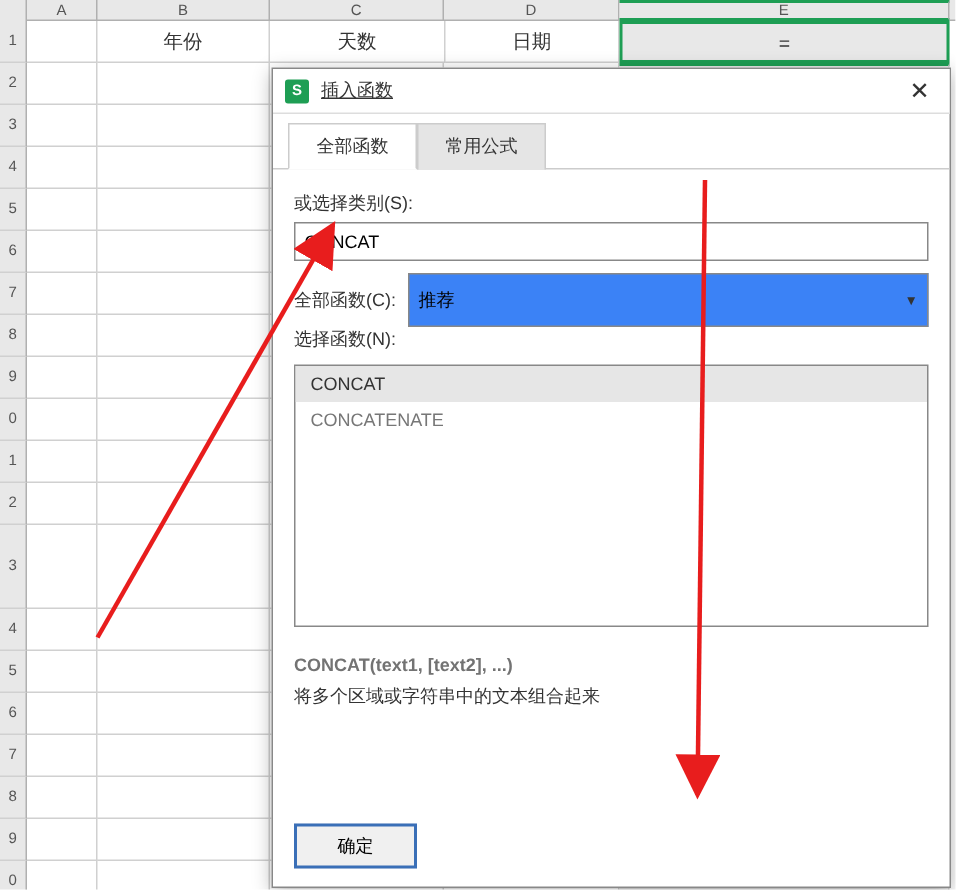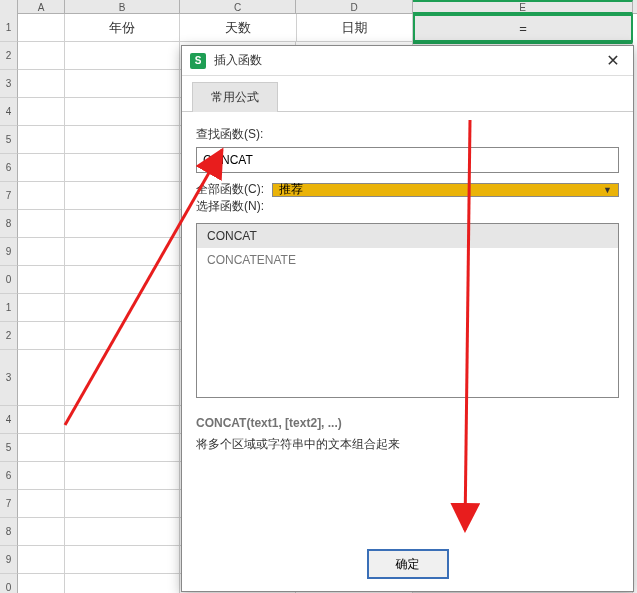--- a/index.html
+++ b/index.html
@@ -104,21 +104,21 @@
       background: #1e9e54;
       border-radius: 2px;
       display: flex;
       align-items: center;
       justify-content: center;
       color: #fff;
       font-size: 10px;
       font-weight: bold;
       margin-right: 8px;
     }
-    .titlebar .title { flex: 1; color: #333; font-size: 12px; }
+    .titlebar .title { flex: 1; color: #333; font-size: 12px; text-decoration: underline; }
     .titlebar .close {
       width: 24px; height: 24px;
       display: flex; align-items: center; justify-content: center;
       font-size: 16px;
       cursor: pointer;
       color: #333;
     }
     .tabs {
       display: flex;
       border-bottom: 1px solid #ccc;
@@ -154,25 +154,25 @@
       font-size: 12px;
     }
     .row-line {
       display: flex;
       align-items: center;
       margin-top: 8px;
       gap: 8px;
     }
     .select {
       flex: 1;
-      height: 14px;
+      height: 36px;
       border: 1px solid #888;
       padding: 2px 6px;
       font-size: 12px;
-      background: #eab308;
+      background: #3b82f6;
       display: flex;
       align-items: center;
       justify-content: space-between;
       cursor: pointer;
     }
     .select .arrow { font-size: 9px; color: #333; }
     .listbox {
       margin-top: 4px;
       border: 1px solid #888;
       height: 175px;
@@ -196,21 +196,21 @@
       font-weight: bold;
     }
     .desc {
       margin-top: 6px;
       font-size: 12px;
       color: #333;
     }
     .dlg-footer {
       padding: 12px 14px;
       display: flex;
-      justify-content: center;
+      justify-content: space-between;
       gap: 10px;
     }
     .btn {
       width: 82px;
       height: 30px;
       border: 1px solid #888;
       background: #f0f0f0;
       font-size: 12px;
       cursor: pointer;
       display: flex;
@@ -405,24 +405,25 @@
     </div>
 </div>
 
 <div class="dialog">
   <div class="titlebar">
     <div class="appicon">S</div>
     <div class="title">插入函数</div>
     <div class="close">✕</div>
   </div>
   <div class="tabs">
+    <div class="tab active">全部函数</div>
     <div class="tab">常用公式</div>
   </div>
   <div class="dlg-body">
-    <div class="label">查找函数(S):</div>
+    <div class="label">或选择类别(S):</div>
     <input class="text-input" value="CONCAT" style="">
     <div class="row-line">
       <div class="label" style="margin:0">全部函数(C):</div>
       <div class="select">
         <span>推荐</span>
         <span class="arrow">▼</span>
       </div>
     </div>
     <div class="label" style="margin-top:0">选择函数(N):</div>
     <div class="listbox">

